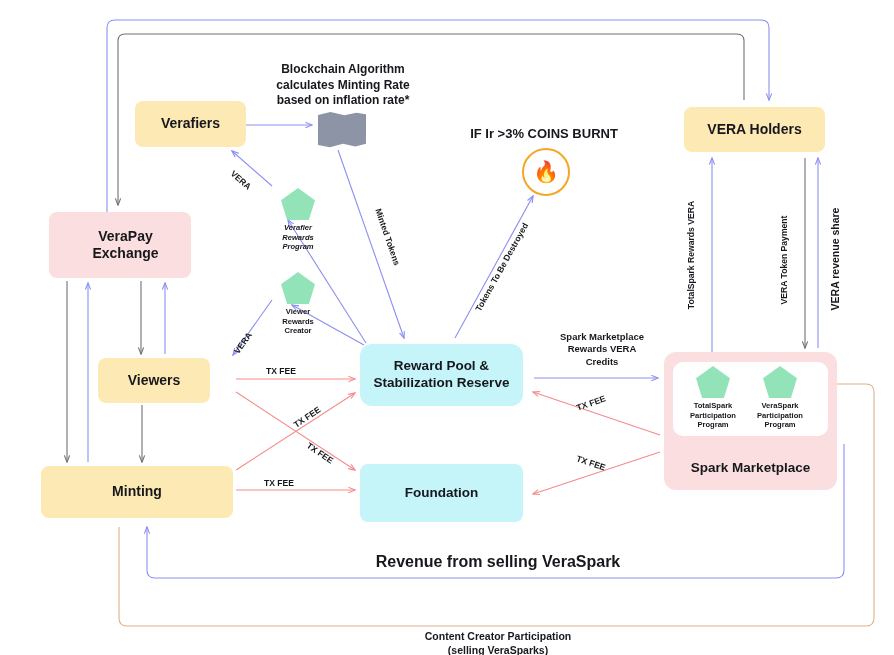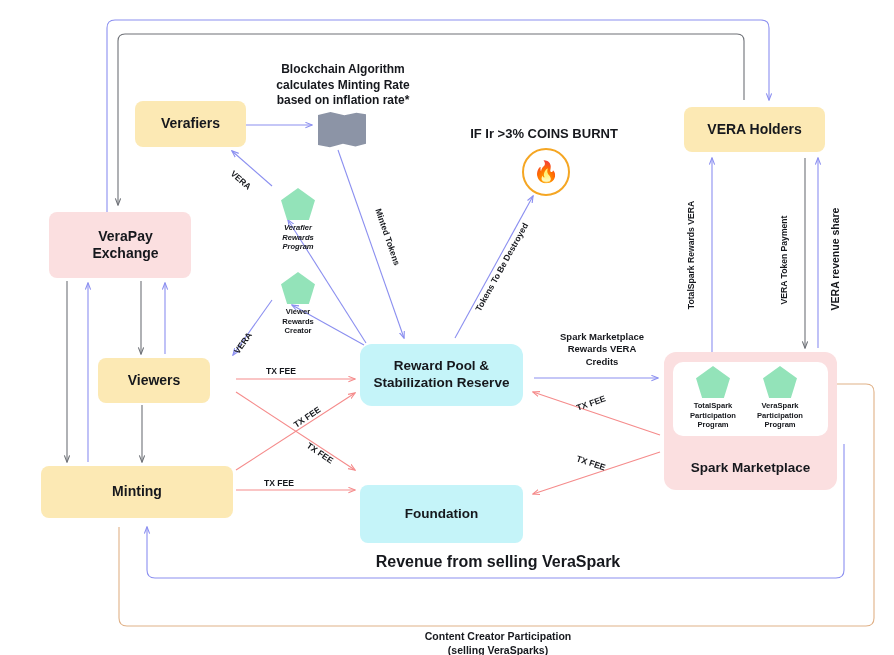--- a/index.html
+++ b/index.html
@@ -31,21 +31,21 @@
   }
   .node-yellow { background: #fce9b4; }
   .node-pink   { background: #fbdfe0; padding-left: 11px; }
   .node-cyan   { background: #c5f4f9; }
 
   .n-verafiers    { left: 135px; top: 101px; width: 111px; height: 46px; font-size: 14px; }
   .n-verapay      { left: 49px;  top: 212px; width: 142px; height: 66px; font-size: 14px; }
   .n-viewers      { left: 98px;  top: 358px; width: 112px; height: 45px; font-size: 14px; }
   .n-creators     { left: 41px;  top: 466px; width: 192px; height: 52px; font-size: 14px; }
   .n-rewardpool   { left: 360px; top: 344px; width: 163px; height: 62px; font-size: 13.5px; }
-  .n-foundation   { left: 360px; top: 464px; width: 163px; height: 58px; font-size: 13.5px; margin-top: 21px; }
+  .n-foundation   { left: 360px; top: 464px; width: 163px; height: 58px; font-size: 13.5px; }
   .n-veraholders  { left: 684px; top: 107px; width: 141px; height: 45px; font-size: 14px; }
 
   .marketplace {
     position: absolute;
     left: 664px; top: 352px; width: 173px; height: 138px;
     background: #fbdfe0;
     border-radius: 12px;
   }
   .marketplace-inner {
     position: absolute;

